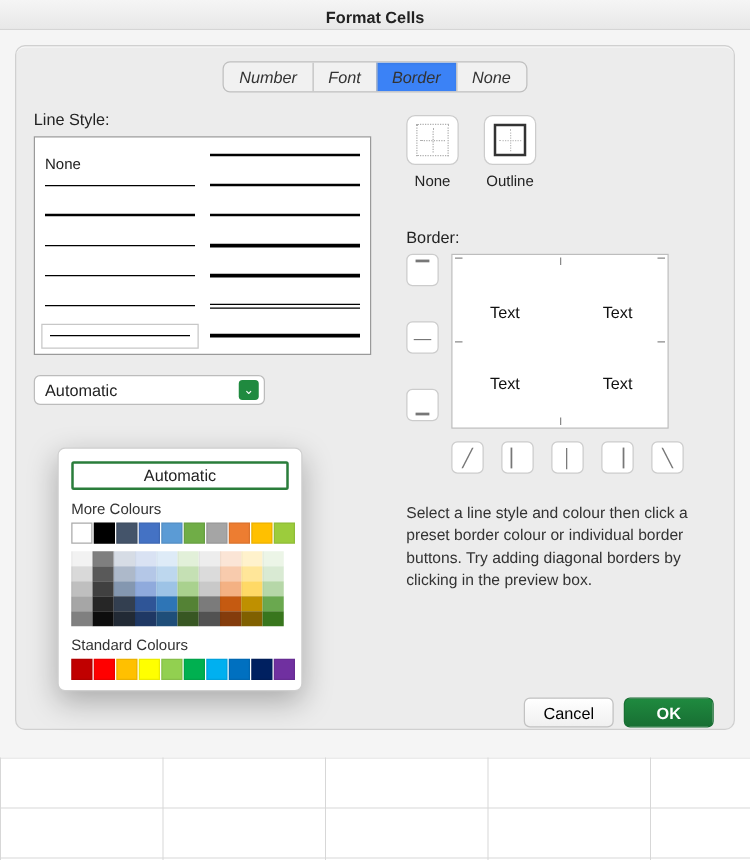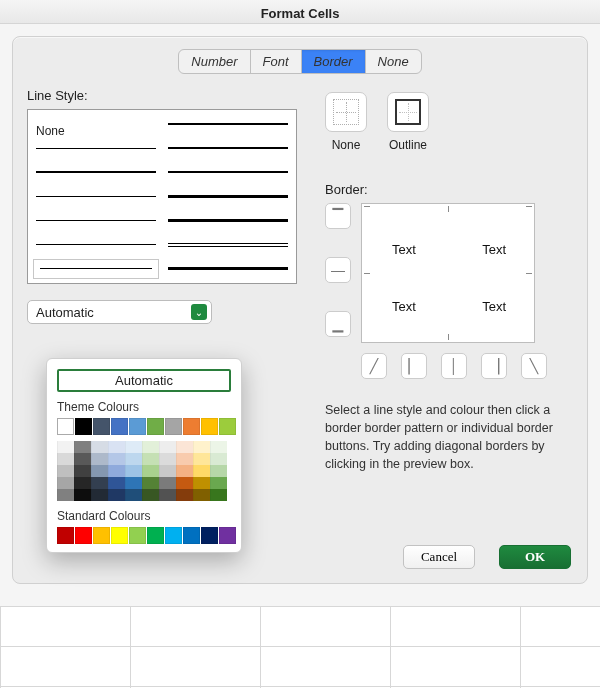--- a/index.html
+++ b/index.html
@@ -164,21 +164,21 @@
   .tick { position:absolute; background:#8a8a8a; }
   .bot-row { margin-left:36px; margin-top:10px; display:flex; gap:14px; }
   .help {
     margin-top: 22px;
     font-size: 12.5px;
     color: #333;
     line-height: 1.45;
     max-width: 300px;
   }
   .footer {
-    position:absolute; right:16px; bottom:14px; display:flex; gap:24px;font-family:Liberation Serif, serif;
+    position:absolute; right:16px; bottom:1px; display:flex; gap:8px;
   }
   .mac-btn {
     min-width:72px; height:24px; border-radius:5px; border:1px solid #c2c2c2;
     background: linear-gradient(#ffffff,#f0f0f0);
     font: inherit; cursor:pointer;
   }
   .mac-btn.primary {
     background: linear-gradient(var(--green), var(--green-dark));
     border-color: var(--green-dark);
     color:#fff; font-weight:600;
@@ -343,33 +343,33 @@
           <div class="bot-row">
             <button class="bot-btn">╱</button>
             <button class="bot-btn">▏</button>
             <button class="bot-btn">│</button>
             <button class="bot-btn">▕</button>
             <button class="bot-btn">╲</button>
           </div>
         </div>
       </div>
 
-      <div class="help">Select a line style and colour then click a border border pattern or individual border buttons. Try adding diagonal borders by clicking in the preview box.</div>
+      <div class="help">Select a line style and colour then click a preset border colour or individual border buttons. Try adding diagonal borders by clicking in the preview box.</div>
     </div>
   </div>
 
   <div class="footer">
     <button class="mac-btn">Cancel</button>
     <button class="mac-btn primary">OK</button>
   </div>
 </div>
 
 <div class="popover">
   <button class="auto-btn">Automatic</button>
-  <div class="sect-title">Theme Colours</div>
+  <div class="sect-title">More Colours</div>
   <div class="swatch-grid" id="theme-row">
       <div class="swatch white" style="background: rgb(255, 255, 255);"></div>
       <div class="swatch" style="background: rgb(0, 0, 0);"></div>
       <div class="swatch" style="background: rgb(68, 84, 106);"></div>
       <div class="swatch" style="background: rgb(68, 114, 196);"></div>
       <div class="swatch" style="background: rgb(91, 155, 213);"></div>
       <div class="swatch" style="background: rgb(112, 173, 71);"></div>
       <div class="swatch" style="background: rgb(165, 165, 165);"></div>
       <div class="swatch" style="background: rgb(237, 125, 49);"></div>
       <div class="swatch" style="background: rgb(255, 192, 0);"></div>

